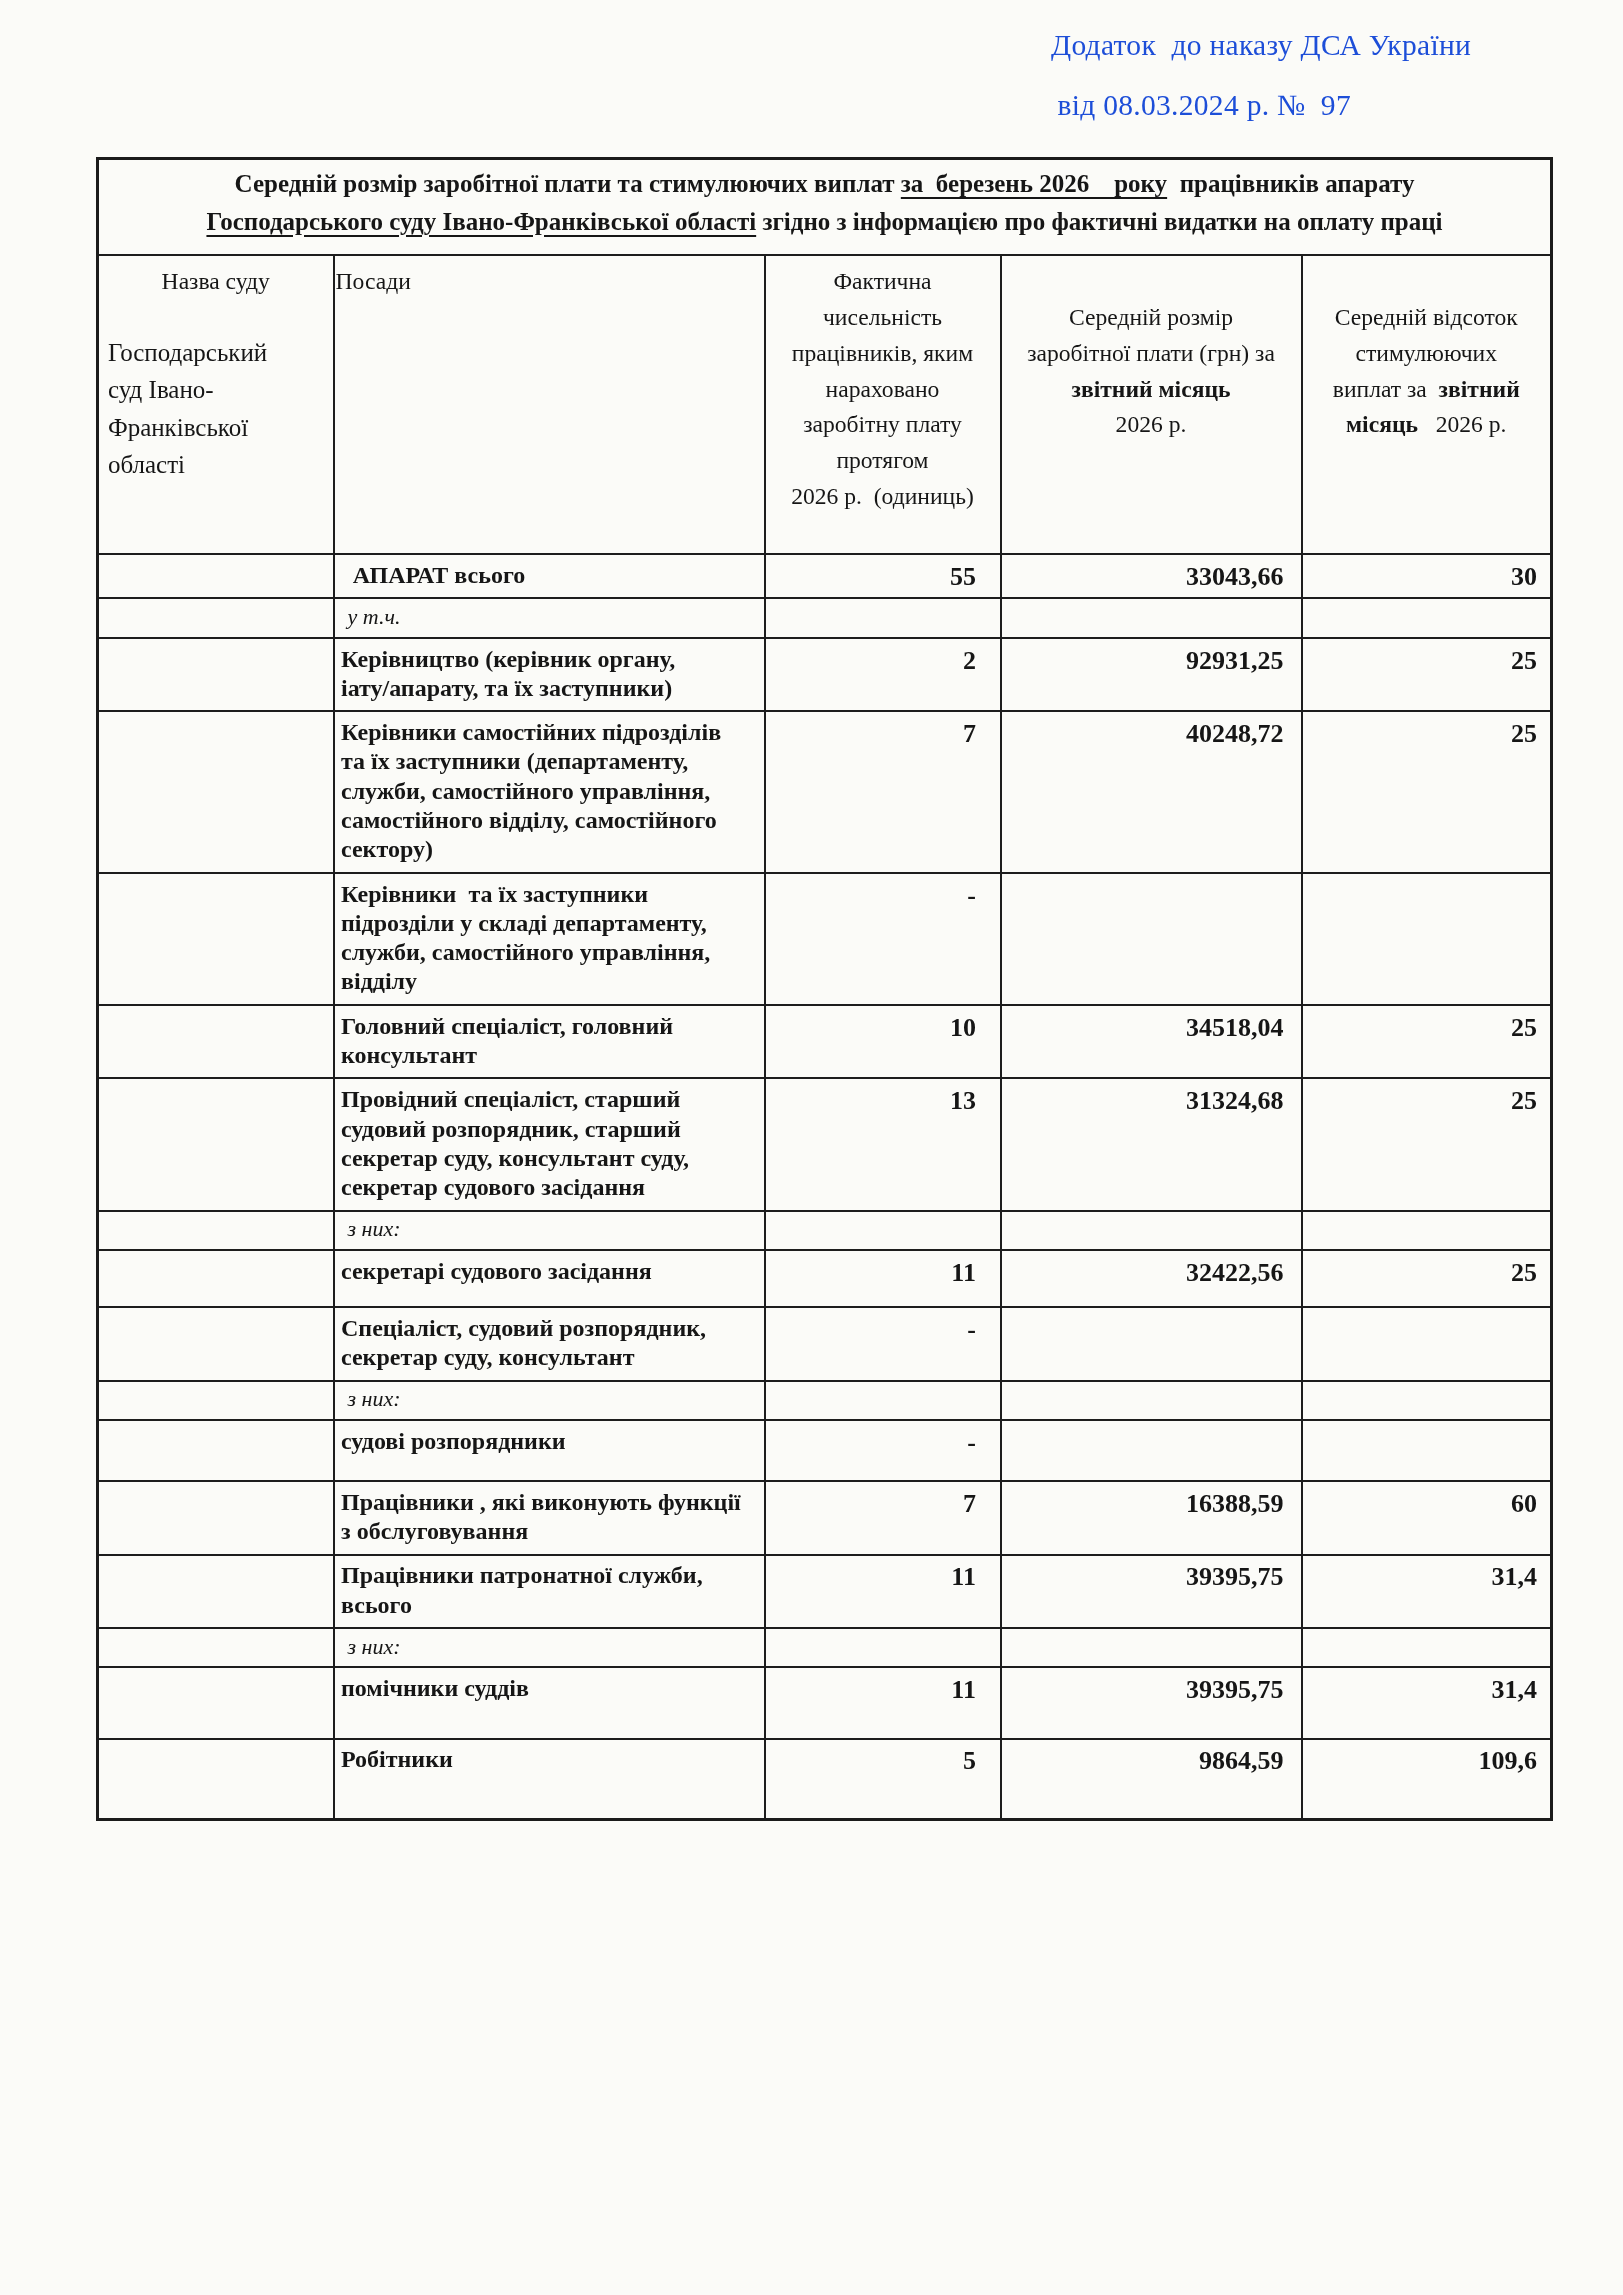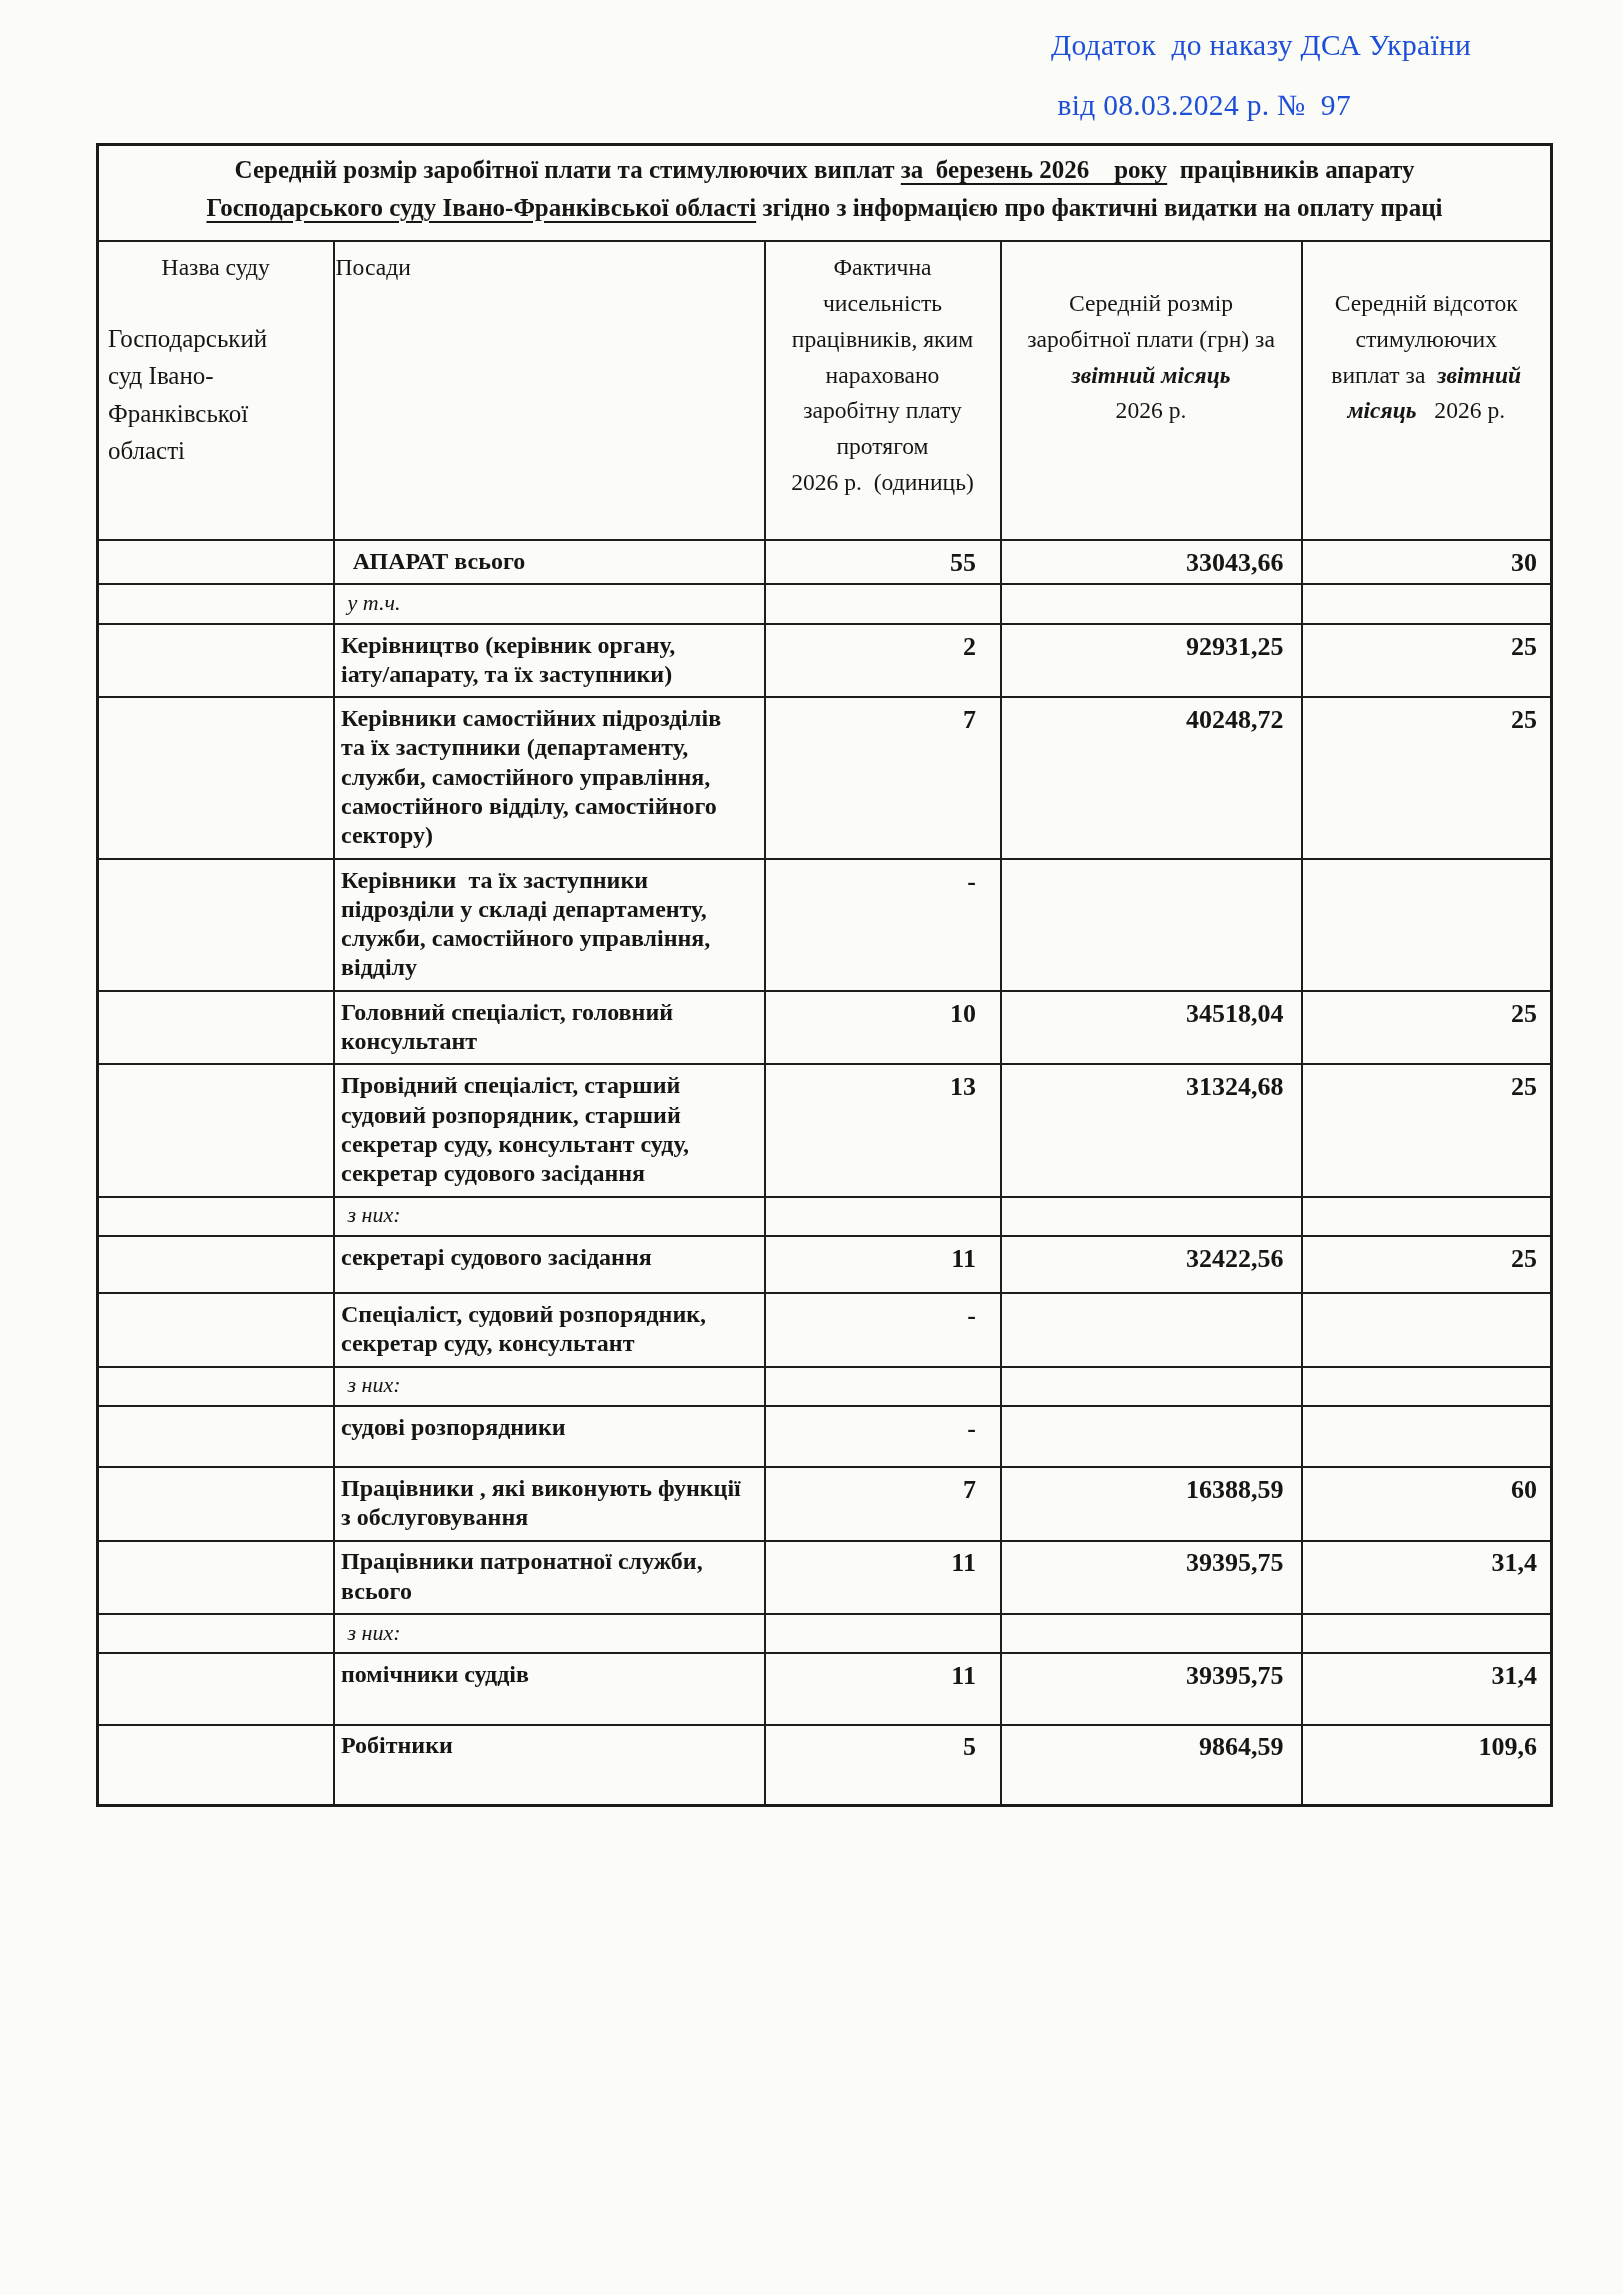--- a/index.html
+++ b/index.html
@@ -16,21 +16,21 @@
   
   .annex{
     position:absolute;left:1051px;top:31px;
     font-size:29.5px;line-height:1.0;color:#1d4ed8;
     letter-spacing:0.3px;
   }
   .annex-line2{margin-top:30px;padding-left:6.5px;}
 
   
   table.doc{
-    position:absolute;left:96px;top:143px;
+    position:absolute;left:96px;top:157px;
     width:1453px;
     border-collapse:collapse;table-layout:fixed;
     background:transparent;
     padding-left:32px;
   }
   table.doc{border:3.9px solid #1b1b1b;}
   table.doc td{
     border:2px solid #1d1d1d;
     border-top-width:2.6px;border-bottom-width:2.6px;
     vertical-align:top;
@@ -57,21 +57,21 @@
   .court-name{
     display:block;margin-top:34px;
     text-align:left;padding-left:7.9px;
     font-size:25px;line-height:1.5;
     white-space:pre-line;
   }
   td.h-pos{padding-right:10.5px;}
   td.h-count{text-align:center;white-space:pre-line;}
   td.h-sal{text-align:center;white-space:pre-line;}
   td.h-pct{text-align:center;white-space:pre-line;}
-  .emph{font-weight:bold;font-style:italic;}
+  .emph{font-weight:bold;}
 
   
   td.c-lbl{
     font-weight:bold;font-size:24px;line-height:1.22;
     padding:5.9px 3.9px 7.2px 6.5px;
     white-space:pre-line;
   }
   tr.note-row td.c-lbl{
     font-weight:normal;font-style:italic;
     font-size:22px;padding:4.6px 3.9px 5.9px 13px;

